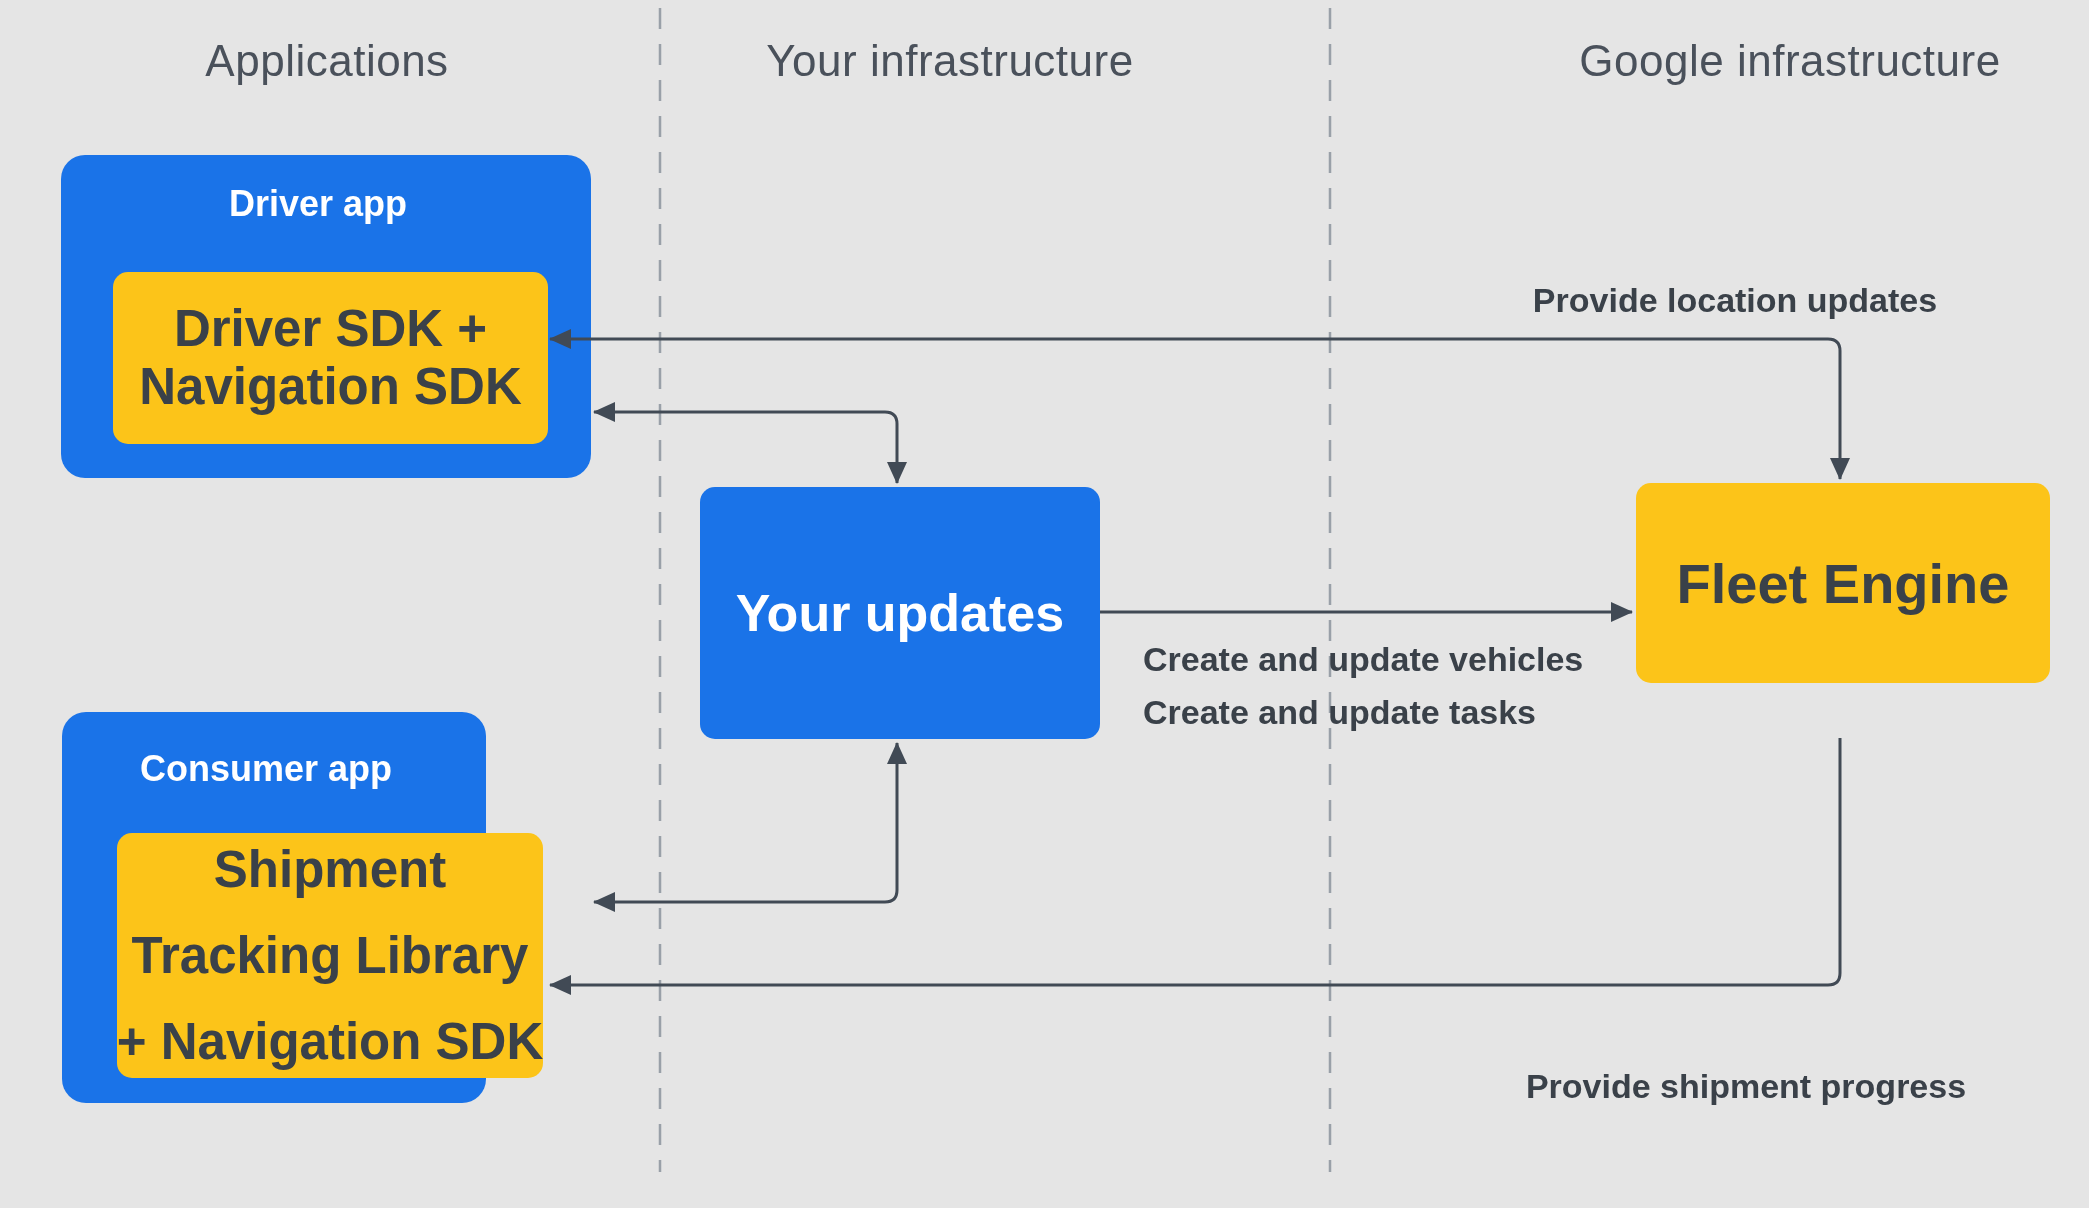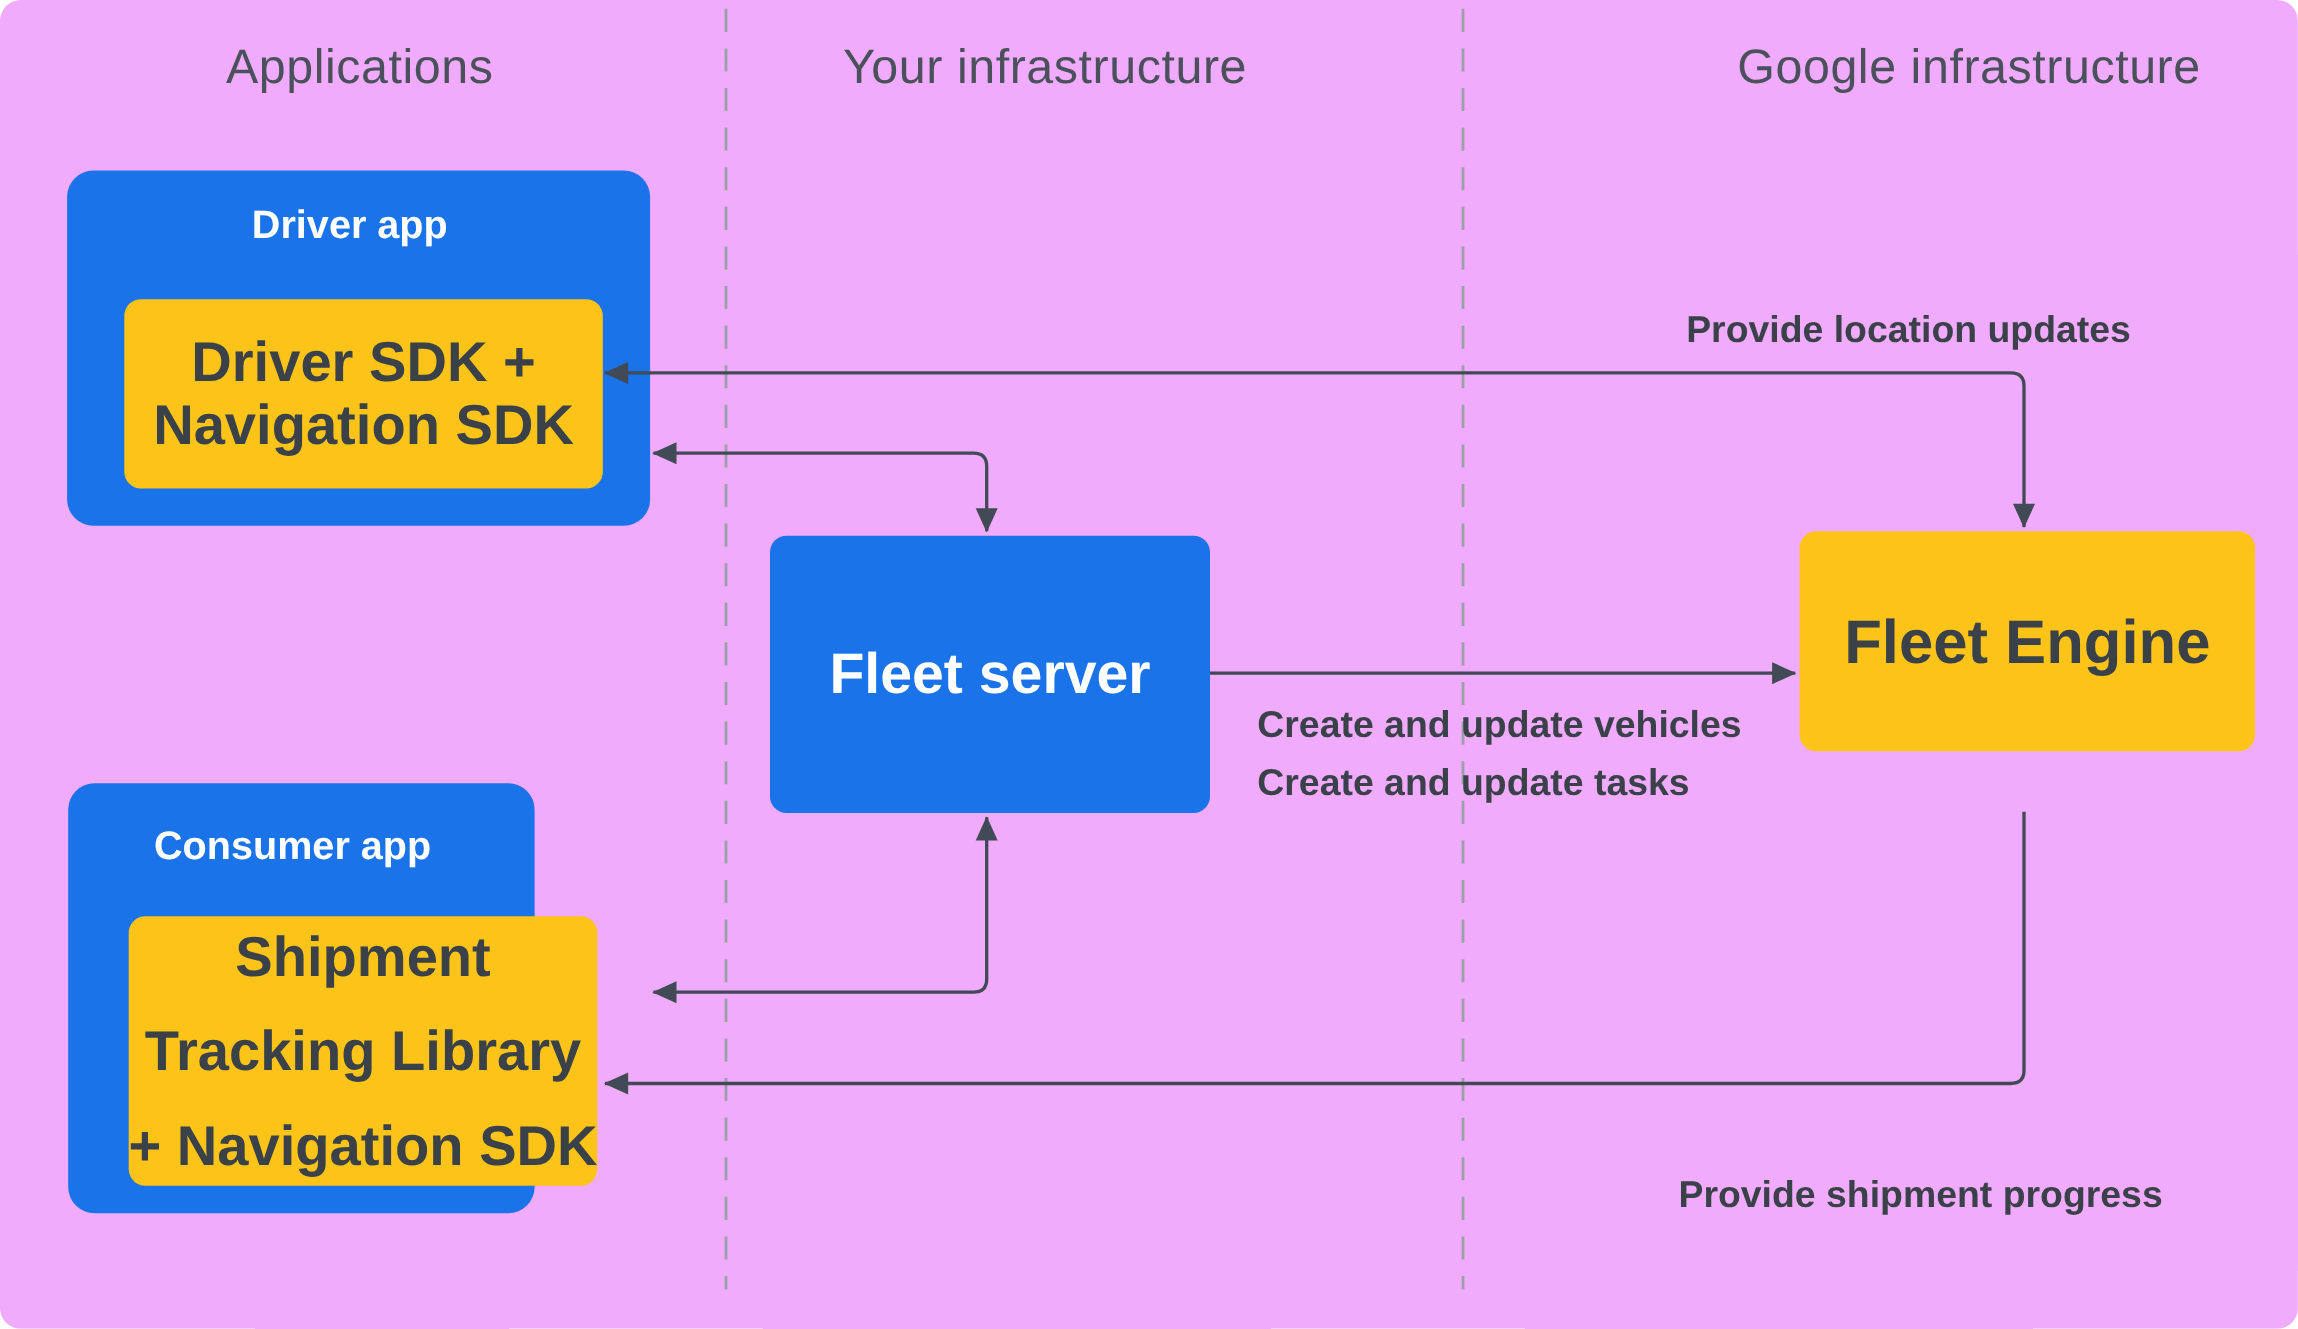--- a/index.html
+++ b/index.html
@@ -10,23 +10,22 @@
     --header:#4a515b;
     --dash:#99a0a8;
     --white:#ffffff;
   }
   *{margin:0;padding:0;box-sizing:border-box;}
   html,body{background:#ffffff;}
   body{font-family:"Liberation Sans","DejaVu Sans",sans-serif;}
   .stage{
     position:relative;
     width:2089px;height:1208px;
-    background:#f0abfc;
+    background:#e5e5e5;
     overflow:hidden;
-    border-radius:19px;
   }
   svg.overlay{position:absolute;left:0;top:0;width:2089px;height:1208px;pointer-events:none;}
   .col-header{
     position:absolute;top:36px;width:600px;
     text-align:center;
     font-size:44px;font-weight:400;line-height:50px;
     color:var(--header);
     letter-spacing:0.5px;
   }
   .node{
@@ -90,21 +89,21 @@
   <div class="node app-box" style="left:62px;top:712px;width:424px;height:391px;">
     <div class="app-title" style="top:36px;">Consumer app</div>
     <div class="inner-box" style="left:55px;top:121px;width:426px;height:245px;gap:28px;">
       <span class="line">Shipment</span>
       <span class="line">Tracking Library</span>
       <span class="line">+ Navigation SDK</span>
     </div>
   </div>
 
   <div class="node solo-box blue" style="left:700px;top:487px;width:400px;height:252px;">
-    <span class="solo-title on-blue">Fleet server</span>
+    <span class="solo-title on-blue">Your updates</span>
   </div>
 
   <div class="node solo-box yellow" style="left:1636px;top:483px;width:414px;height:200px;text-align:right;">
     <span class="solo-title on-yellow">Fleet Engine</span>
   </div>
 
   <svg class="overlay" viewBox="0 0 2089 1208">
     <defs>
       <marker id="arrow" markerUnits="userSpaceOnUse" markerWidth="26" markerHeight="24" refX="23" refY="12" orient="auto-start-reverse">
         <path d="M 2 2 L 24 12 L 2 22 Z" fill="#414a55"></path>

